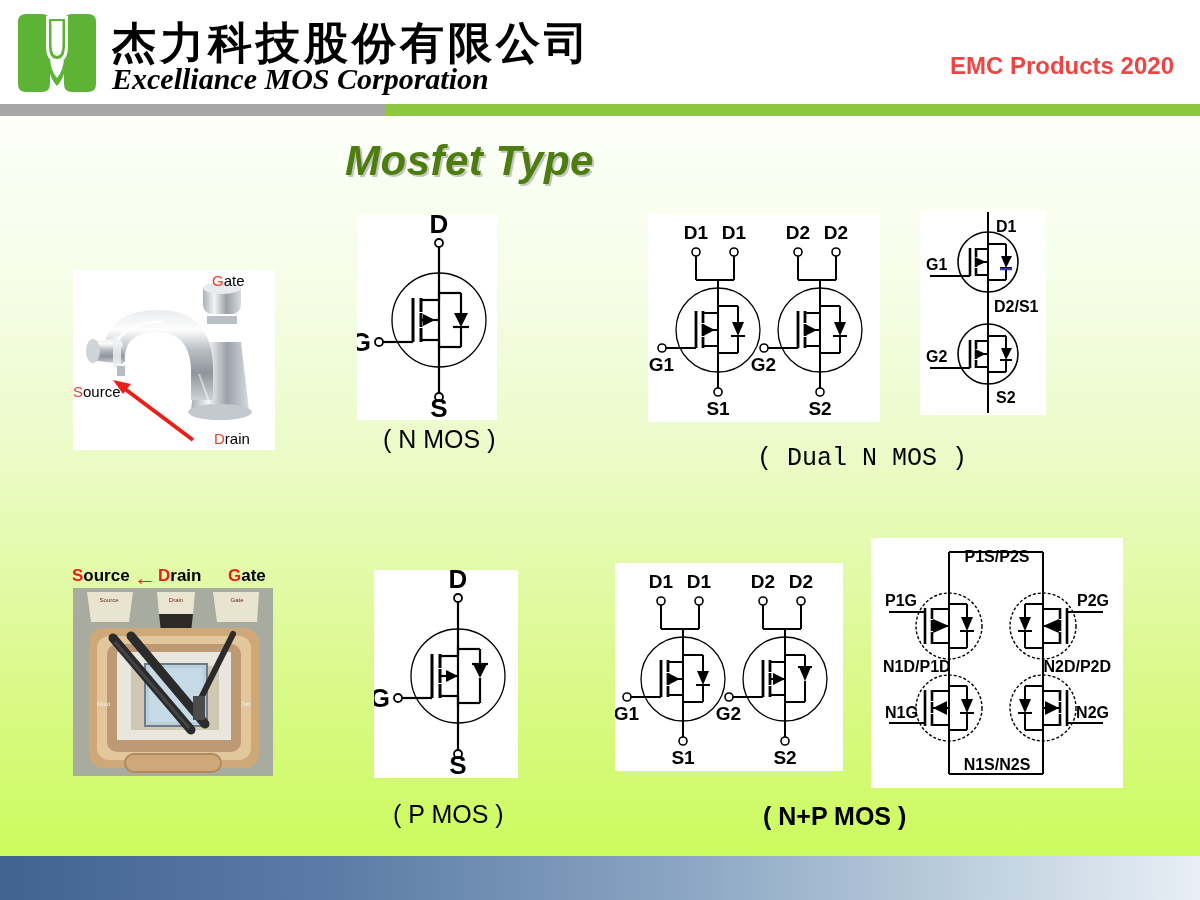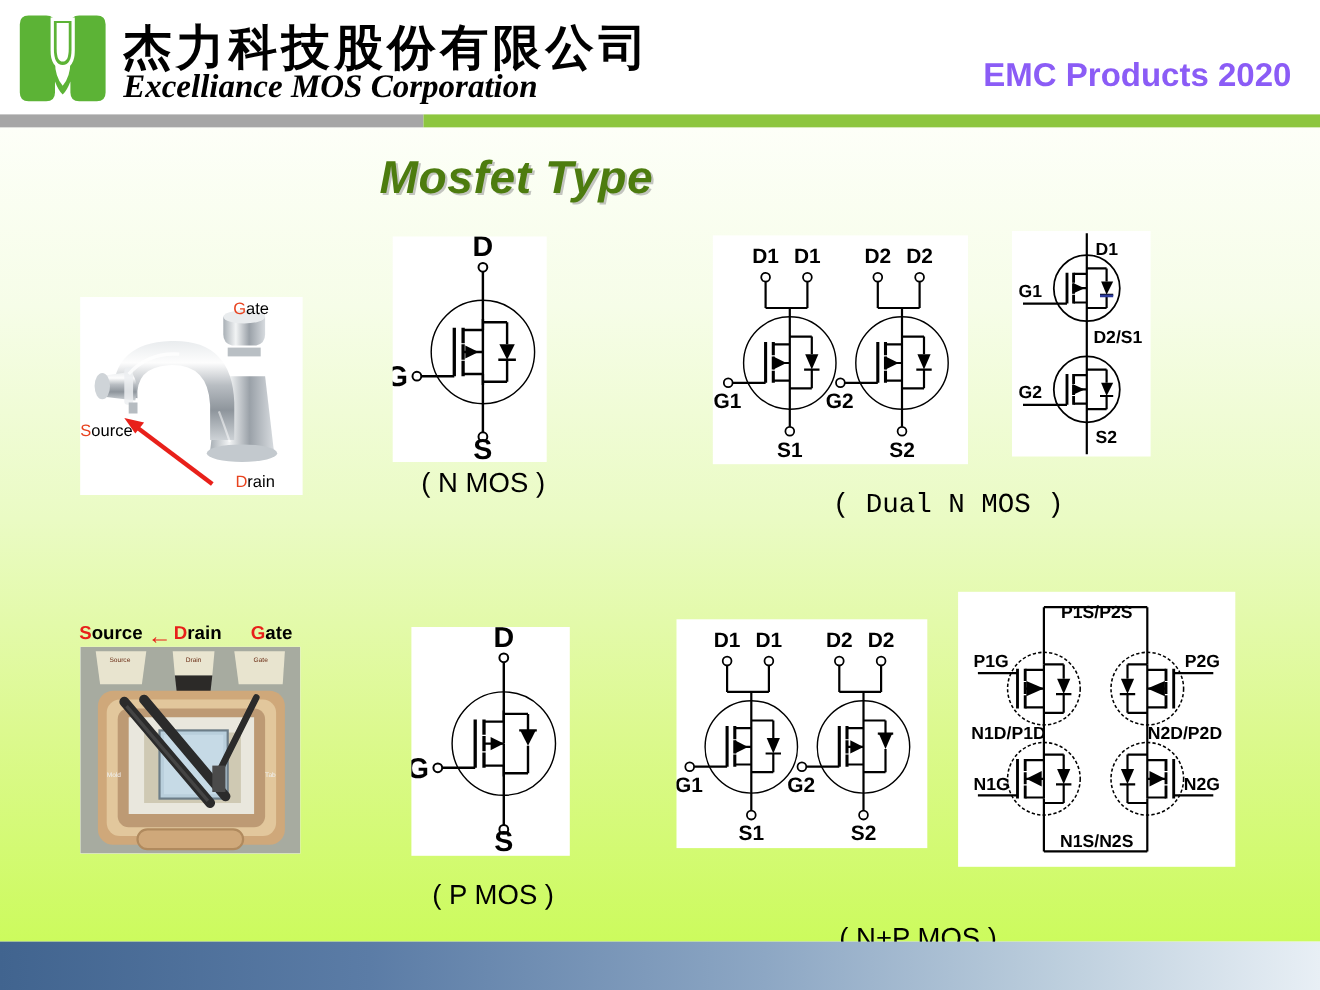--- a/index.html
+++ b/index.html
@@ -18,21 +18,21 @@
     font-family:"Liberation Serif",serif;
     font-size:44px;font-weight:700;color:#000;letter-spacing:4px;white-space:nowrap;
   }
   .en-name{
     position:absolute;left:112px;top:62px;
     font-family:"Liberation Serif",serif;
     font-size:30px;font-weight:700;font-style:italic;color:#000;white-space:nowrap;
   }
   .hdr-right{
     position:absolute;right:26px;top:52px;
-    font-size:30px;font-weight:700;color:#8b5cf6;white-space:nowrap;
+    font-size:24px;font-weight:700;color:#ef4444;white-space:nowrap;
   }
   .bar{position:absolute;left:0;top:104px;width:1200px;height:12px;}
   .bar-grey{position:absolute;left:0;top:0;width:385px;height:12px;background:#a6a6a6;}
   .bar-green{position:absolute;left:385px;top:0;width:815px;height:12px;background:#8dc63f;}
 
   
   .bodyarea{
     position:absolute;left:0;top:116px;width:1200px;height:740px;
     background:linear-gradient(to bottom,#fdfff8 0%,#f6fde8 22%,#eafbc4 48%,#dcf98f 74%,#ccfb5d 100%);
   }
@@ -519,16 +519,16 @@
       <text x="126" y="24" font-family="Liberation Sans, sans-serif" font-size="16" font-weight="700" text-anchor="middle" fill="#000">P1S/P2S</text>
       <text x="14" y="68" font-family="Liberation Sans, sans-serif" font-size="16" font-weight="700" text-anchor="start" fill="#000">P1G</text>
       <text x="238" y="68" font-family="Liberation Sans, sans-serif" font-size="16" font-weight="700" text-anchor="end" fill="#000">P2G</text>
       <text x="12" y="134" font-family="Liberation Sans, sans-serif" font-size="16" font-weight="700" text-anchor="start" fill="#000">N1D/P1D</text>
       <text x="240" y="134" font-family="Liberation Sans, sans-serif" font-size="16" font-weight="700" text-anchor="end" fill="#000">N2D/P2D</text>
       <text x="14" y="180" font-family="Liberation Sans, sans-serif" font-size="16" font-weight="700" text-anchor="start" fill="#000">N1G</text>
       <text x="238" y="180" font-family="Liberation Sans, sans-serif" font-size="16" font-weight="700" text-anchor="end" fill="#000">N2G</text>
       <text x="126" y="232" font-family="Liberation Sans, sans-serif" font-size="16" font-weight="700" text-anchor="middle" fill="#000">N1S/N2S</text>
     </svg>
   </div>
-  <div class="caption" style="left:763px;top:839px;">( N+P MOS )</div>
+  <div class="caption" style="left:763px;top:802px;font-weight:bold;">( N+P MOS )</div>
 
   <div class="footer"></div>
 </div>
 
 </body></html>

